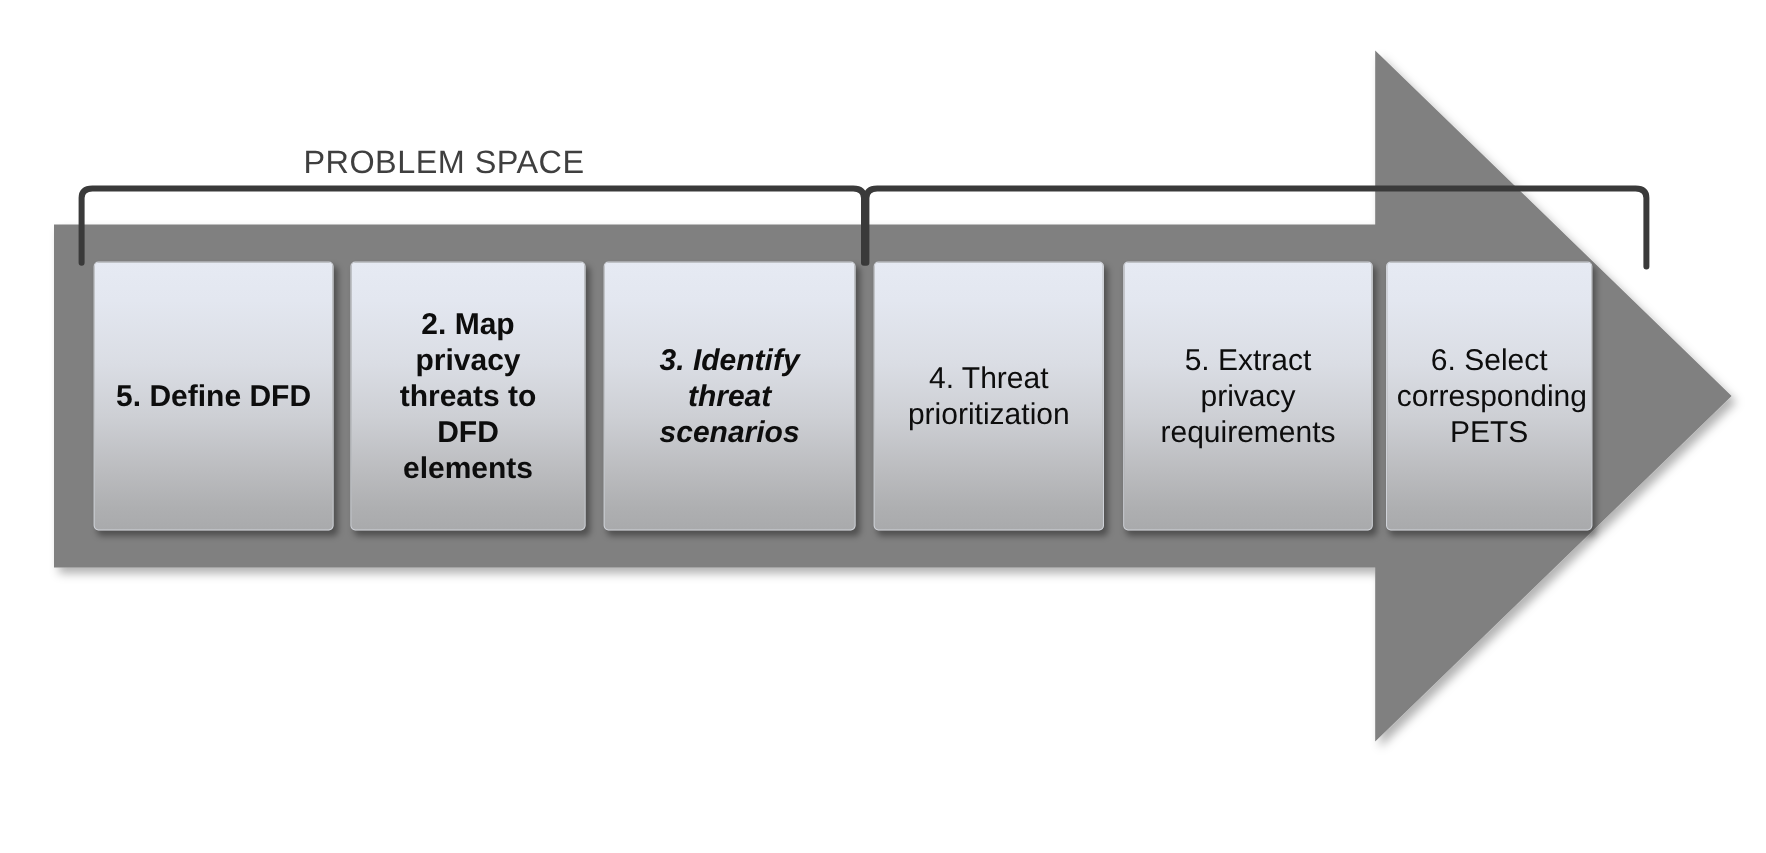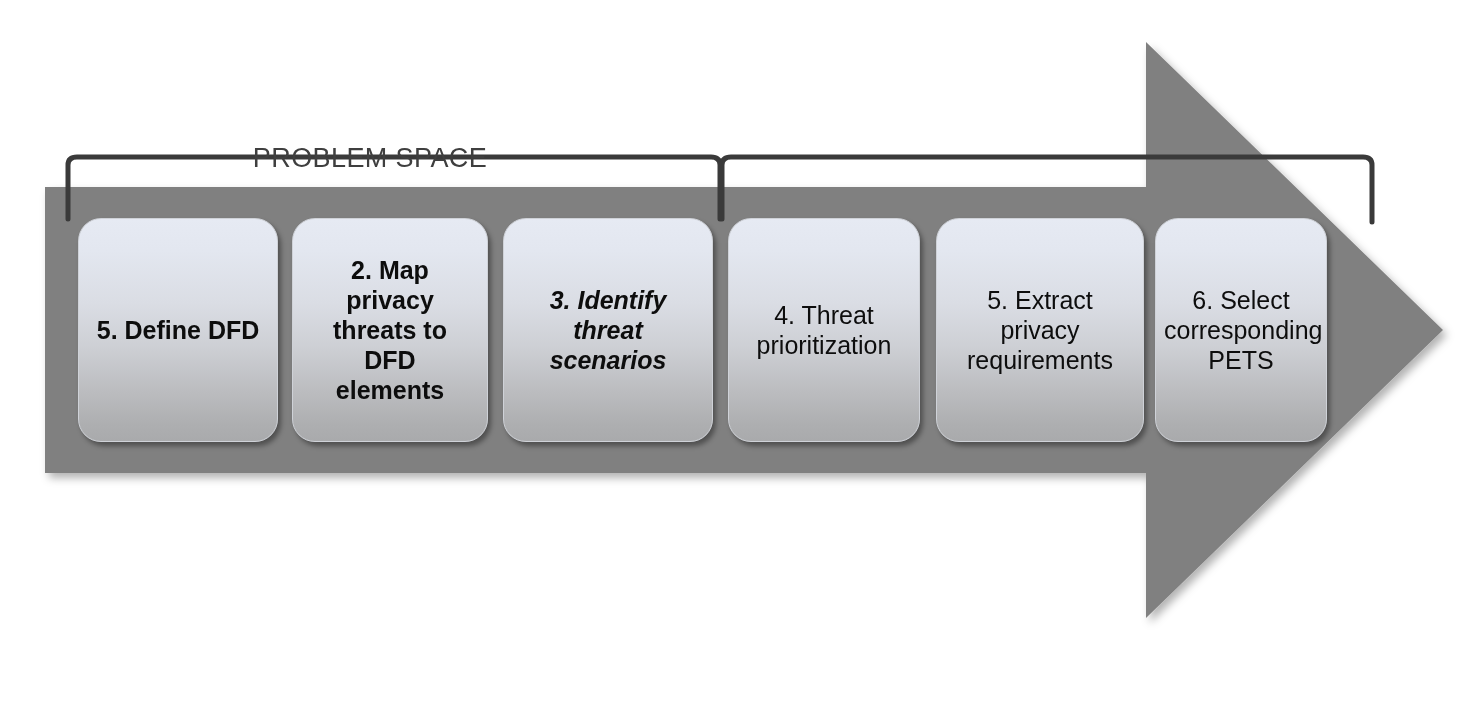--- a/index.html
+++ b/index.html
@@ -42,39 +42,38 @@
 
   .phase-label {
     position: absolute;
     color: #3f3f3f;
     font-size: 27px;
     font-weight: 400;
     letter-spacing: 0.4px;
     white-space: nowrap;
     text-align: center;
     line-height: 1;
-    margin-top: 23px;
   }
   #phase-label-problem {
     left: 150px;
     top: 122px;
     width: 440px;
   }
   #phase-label-solution {
     left: 830px;
     top: 122px;
     width: 440px;
   }
 
   
   .step-box {
     position: absolute;
     top: 218px;
     height: 224px;
-    border-radius: 23px;
+    border-radius: 4px;
     background: linear-gradient(to bottom,
         #e6eaf3 0%,
         #e3e7f0 14%,
         #dadde4 38%,
         #cdcfd4 58%,
         #bbbcbf 78%,
         #aeafb1 92%,
         #a9aaac 100%);
     box-shadow: 3px 4px 5px rgba(0,0,0,0.38);
     border: 1px solid #cfd2d8;

